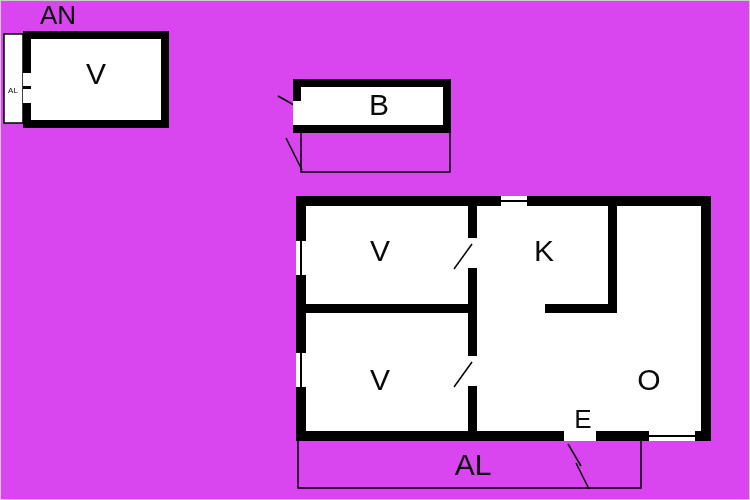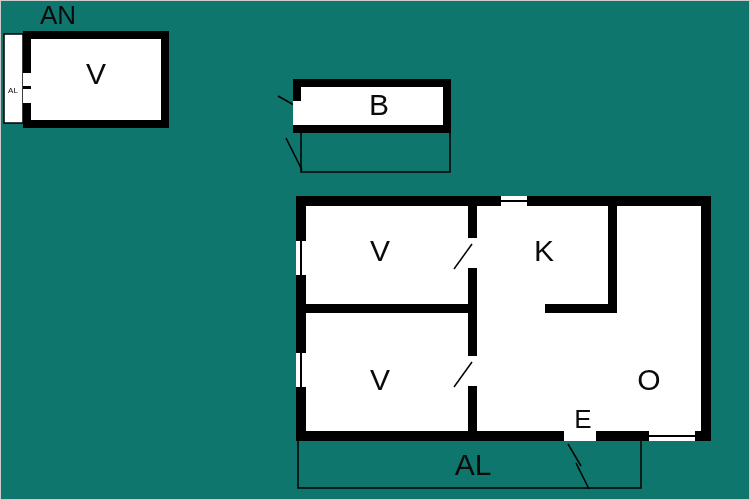--- a/index.html
+++ b/index.html
@@ -2,21 +2,21 @@
 <html><head>
 <meta charset="utf-8">
 <style>
   html, body { margin: 0; padding: 0; background: #ffffff; }
   .canvas {
     position: relative;
     width: 750px;
     height: 500px;
     box-sizing: border-box;
     border: 1px solid #cccccc;
-    background: #0f766e;
+    background: #d946ef;
     overflow: hidden;
   }
   svg { display: block; }
   .wall  { fill: #000000; }
   .cut   { fill: #ffffff; }
   .pane  { fill: #000000; }
   .thin  { fill: #ffffff; stroke: #000000; stroke-width: 1.5; }
   .open  { fill: none; stroke: #000000; stroke-width: 1.5; }
   .swing { stroke: #000000; stroke-width: 1.5; fill: none; }
   .lbl   { font-family: "Liberation Sans", "DejaVu Sans", sans-serif; fill: #0a0a0a; text-anchor: middle; }

